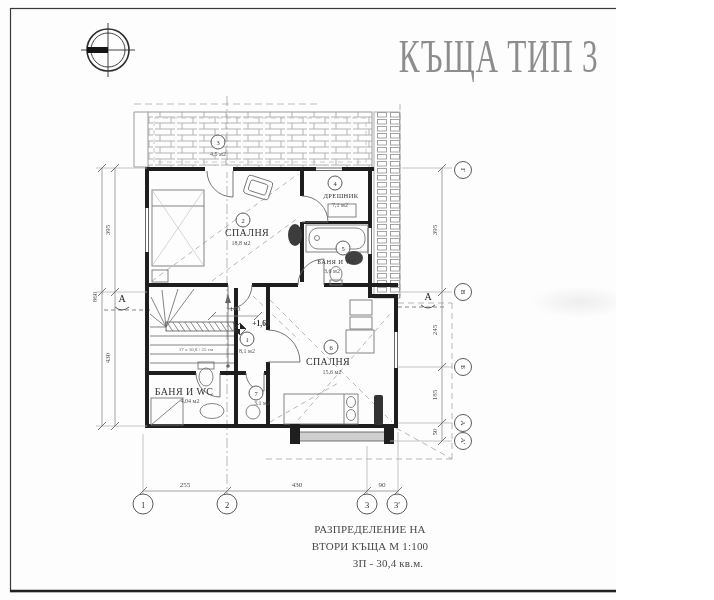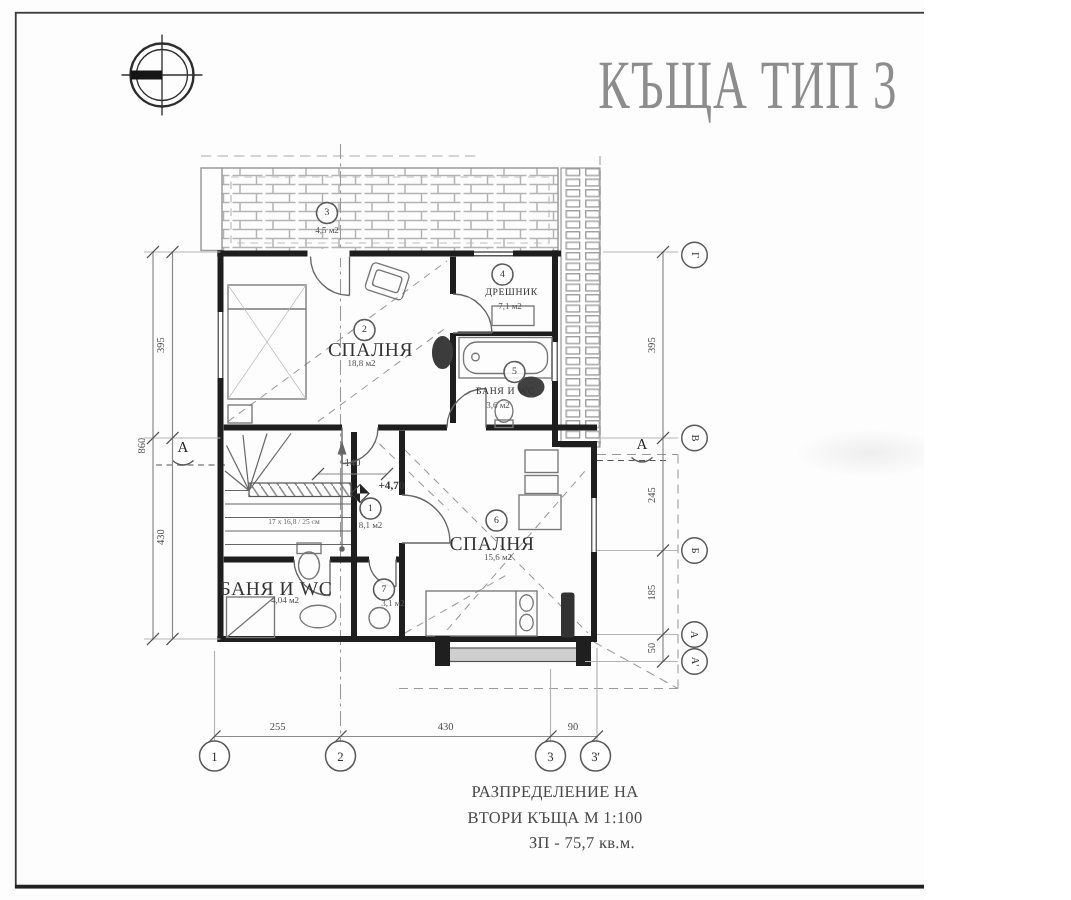--- a/index.html
+++ b/index.html
@@ -1,21 +1,21 @@
 <!DOCTYPE html>
 <html><head>
 <meta charset="utf-8">
 <style>
   html,body{margin:0;padding:0;background:#ffffff;}
   #canvas{position:relative;width:616px;height:600px;background:#fdfdfd;overflow:hidden;
           font-family:Liberation Serif, serif;}
   #plan-svg{position:absolute;left:0;top:0;}
   .lbl{position:absolute;transform:translate(-50%,-50%);white-space:nowrap;
        font-size:7px;color:#3d3d3d;line-height:1;}
-  .name{font-size:13px;letter-spacing:.4px;color:#333;}
+  .name{font-size:10px;letter-spacing:.4px;color:#333;}
   .name.sm{font-size:6.5px;}
   .area{font-size:6px;color:#555;}
   .dim{font-size:7px;color:#4f4f4f;}
   .rot{transform:translate(-50%,-50%) rotate(-90deg);}
   .tiny{font-size:5px;color:#666;}
   .lvl{font-size:7.5px;font-weight:bold;color:#333;}
   .seca{font-size:10px;color:#222;}
   .circ{position:absolute;transform:translate(-50%,-50%);width:13px;height:13px;
         border:1px solid #5a5a5a;border-radius:50%;display:flex;align-items:center;
         justify-content:center;font-size:6.5px;color:#333;background:rgba(255,255,255,.85);}
@@ -240,21 +240,21 @@
   <div class="lbl area" style="left:340px;top:205px;">7,1 м2</div>
   <div class="lbl name sm" style="left:337px;top:262px;">БАНЯ И WC</div>
   <div class="lbl area" style="left:332px;top:271px;">3,6 м2</div>
   <div class="lbl area" style="left:247px;top:351px;">8,1 м2</div>
   <div class="lbl name" style="left:328px;top:362px;">СПАЛНЯ</div>
   <div class="lbl area" style="left:332px;top:372px;">15,6 м2</div>
   <div class="lbl area" style="left:262px;top:403px;">3,1 м2</div>
   <div class="lbl name" style="left:184px;top:392px;">БАНЯ И WC</div>
   <div class="lbl area" style="left:190px;top:401px;">4,04 м2</div>
 
-  <div class="lbl lvl" style="left:261px;top:324px;">+4,70</div>
+  <div class="lbl lvl" style="left:261px;top:324px;">+1,69</div>
   <div class="lbl dim" style="left:235px;top:309px;">140</div>
   <div class="lbl tiny" style="left:196px;top:349px;">17 х 16,8 / 25 см</div>
   <div class="lbl seca" style="left:122px;top:299px;">А</div>
   <div class="lbl seca" style="left:428px;top:297px;">А</div>
 
   <div class="lbl dim" style="left:185px;top:485px;">255</div>
   <div class="lbl dim" style="left:297px;top:485px;">430</div>
   <div class="lbl dim" style="left:382px;top:485px;">90</div>
 
   <div class="lbl dim rot" style="left:108px;top:230px;">395</div>
@@ -282,15 +282,15 @@
     </div>
   <div class="circ gridr" style="left:463px;top:423px;">
       <span class="rl">А</span>
     </div>
   <div class="circ gridr" style="left:463px;top:441px;">
       <span class="rl">А'</span>
     </div>
 
   <div class="lbl cap" style="left:370px;top:529px;">РАЗПРЕДЕЛЕНИЕ НА</div>
   <div class="lbl cap" style="left:370px;top:546px;">ВТОРИ КЪЩА М 1:100</div>
-  <div class="lbl cap" style="left:388px;top:563px;">ЗП - 75,7 кв.м.</div>
+  <div class="lbl cap" style="left:388px;top:563px;">ЗП - 30,4 кв.м.</div>
 
 </div>
 
 </body></html>

